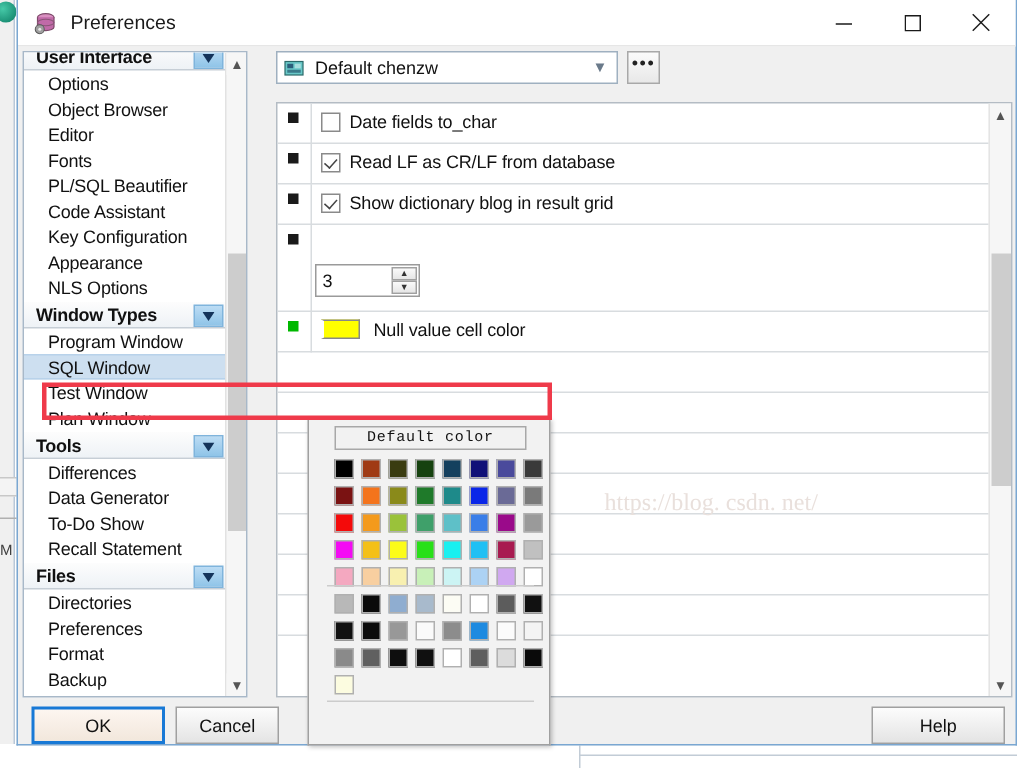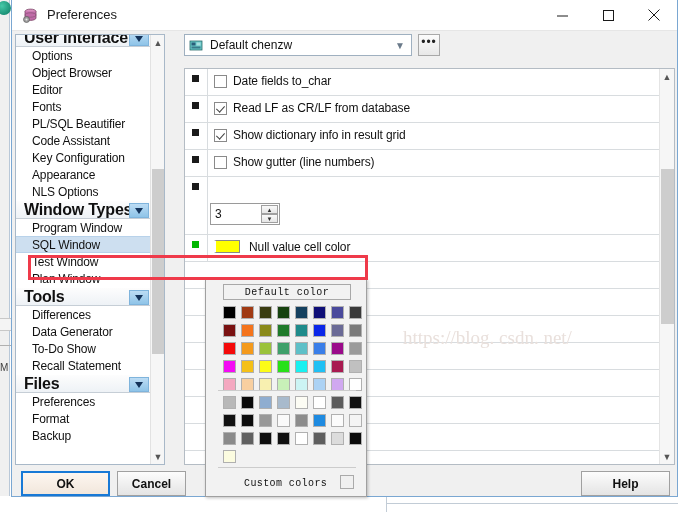--- a/index.html
+++ b/index.html
@@ -91,21 +91,21 @@
   .tree-inner { position: absolute; left: 0; top: -7px; width: 135px; }
   .tree-group {
     position: relative;
     height: 19px;
     background: linear-gradient(#fdfdfd, #eef2f6);
     border-top: 1px solid #ffffff;
     border-bottom: 1px solid #c6ced6;
     display: flex; align-items: center;
   }
   .tree-group .g-label {
-    font-size: 16px; font-weight: bold; color: #101010;
+    font-size: 12px; font-weight: bold; color: #101010;
     padding-left: 8px; letter-spacing: -0.2px;
   }
   .tree-group .g-arrow {
     position: absolute; right: 2px; top: 2px;
     width: 20px; height: 15px;
     background: linear-gradient(#bcdcf4, #8fc4e8);
     border: 1px solid #7fb4dc;
     display: flex; align-items: center; justify-content: center;
   }
   .tree-item {
@@ -240,21 +240,21 @@
     position: absolute; left: 16px; top: 255px;
     width: 340px; height: 25px;
     border: 3px solid #ef3a4a;
     pointer-events: none;
     z-index: 40;
   }
 
   .watermark {
     position: absolute; left: 218px; top: 258px;
     font-family: "Liberation Serif", serif;
-    font-size: 19px; color: #e9e0dc;
+    font-size: 16px; color: #e9e0dc;
     white-space: nowrap;
     z-index: 5;
   }
 
   .opts-scroll {
     position: absolute; right: 0px; top: 0px;
     width: 15px; height: 395px;
     background: #f6f6f6; border-left: 1px solid #e4e4e4;
   }
 
@@ -315,21 +315,20 @@
 
   
   .btn {
     position: absolute;
     height: 25px;
     background: linear-gradient(#fcfcfc, #e4e4e4);
     border: 1px solid #a0a0a0;
     font-size: 12px; color: #111;
     display: flex; align-items: center; justify-content: center;
     font-family: "Liberation Sans", sans-serif;
-    font-weight: bold;
   }
   .btn.primary {
     border: 2px solid #1879d6;
     background: linear-gradient(#fdf6f0, #f2e7dc);
   }
   #ok-button  { left: 9px;  top: 471px; width: 89px; }
   #cancel-button { left: 105px; top: 471px; width: 69px; }
   #help-button { left: 569px; top: 471px; width: 89px; }
 </style>
 </head>
@@ -423,20 +422,21 @@
           <div class="tree-item">To-Do Show</div>
           <div class="tree-item">Recall Statement</div>
           <div class="tree-group">
             <span class="g-label">Files</span>
             <span class="g-arrow">
               <svg width="8" height="6" viewBox="0 0 8 6">
                 <polygon points="0,0 8,0 4,6" fill="#14335a"></polygon>
               </svg>
             </span>
           </div>
+          <div class="tree-item">Directories</div>
           <div class="tree-item">Preferences</div>
           <div class="tree-item">Format</div>
           <div class="tree-item">Backup</div>
         </div>
       <div class="tree-scroll">
         <div class="sb-arrow">▲</div>
         <div class="sb-thumb" style="top:134px;height:185px;"></div>
         <div class="sb-arrow" style="position:absolute;bottom:0;left:0;">▼</div>
       </div>
     </div>
@@ -468,27 +468,21 @@
           <div class="opt-row">
             <span class="opt-bullet"></span>
             <span class="opt-sep"></span>
             <span class="cb checked"></span>
             <span class="opt-label">Read LF as CR/LF from database</span>
           </div>
           <div class="opt-row">
             <span class="opt-bullet"></span>
             <span class="opt-sep"></span>
             <span class="cb checked"></span>
-            <span class="opt-label">Show dictionary info in result grid</span>
-          </div>
-          <div class="opt-row">
-            <span class="opt-bullet"></span>
-            <span class="opt-sep"></span>
-            <span class="cb"></span>
-            <span class="opt-label">Show gutter (line numbers)</span>
+            <span class="opt-label">Show dictionary blog in result grid</span>
           </div>
           <div class="opt-row tall">
             <span class="opt-bullet"></span>
             <span class="opt-sep tall"></span>
             <span class="spin-wrap">
               <span class="spin-val">3</span>
               <span class="spin-btns">
                 <span class="spin-b">▲</span>
                 <span class="spin-b">▼</span>
               </span>
@@ -584,24 +578,20 @@
           <span class="sw" style="background: rgb(96, 96, 96);"></span>
           <span class="sw" style="background: rgb(14, 14, 14);"></span>
           <span class="sw" style="background: rgb(16, 16, 16);"></span>
           <span class="sw" style="background: rgb(255, 255, 255);"></span>
           <span class="sw" style="background: rgb(94, 94, 94);"></span>
           <span class="sw" style="background: rgb(220, 220, 220);"></span>
           <span class="sw" style="background: rgb(10, 10, 10);"></span>
           <span class="sw" style="background: rgb(252, 252, 224);"></span>
         </div>
       <div class="cp-div" style="bottom:28px;"></div>
-      <div class="cp-custom">
-        <span class="cp-custom-label">Custom colors</span>
-        <span class="cp-custom-sw"></span>
-      </div>
     </div>
 
     <div class="btn primary" id="ok-button">OK</div>
     <div class="btn" id="cancel-button">Cancel</div>
     <div class="btn" id="help-button">Help</div>
 
   </div>
 </div>
 
 </body></html>

